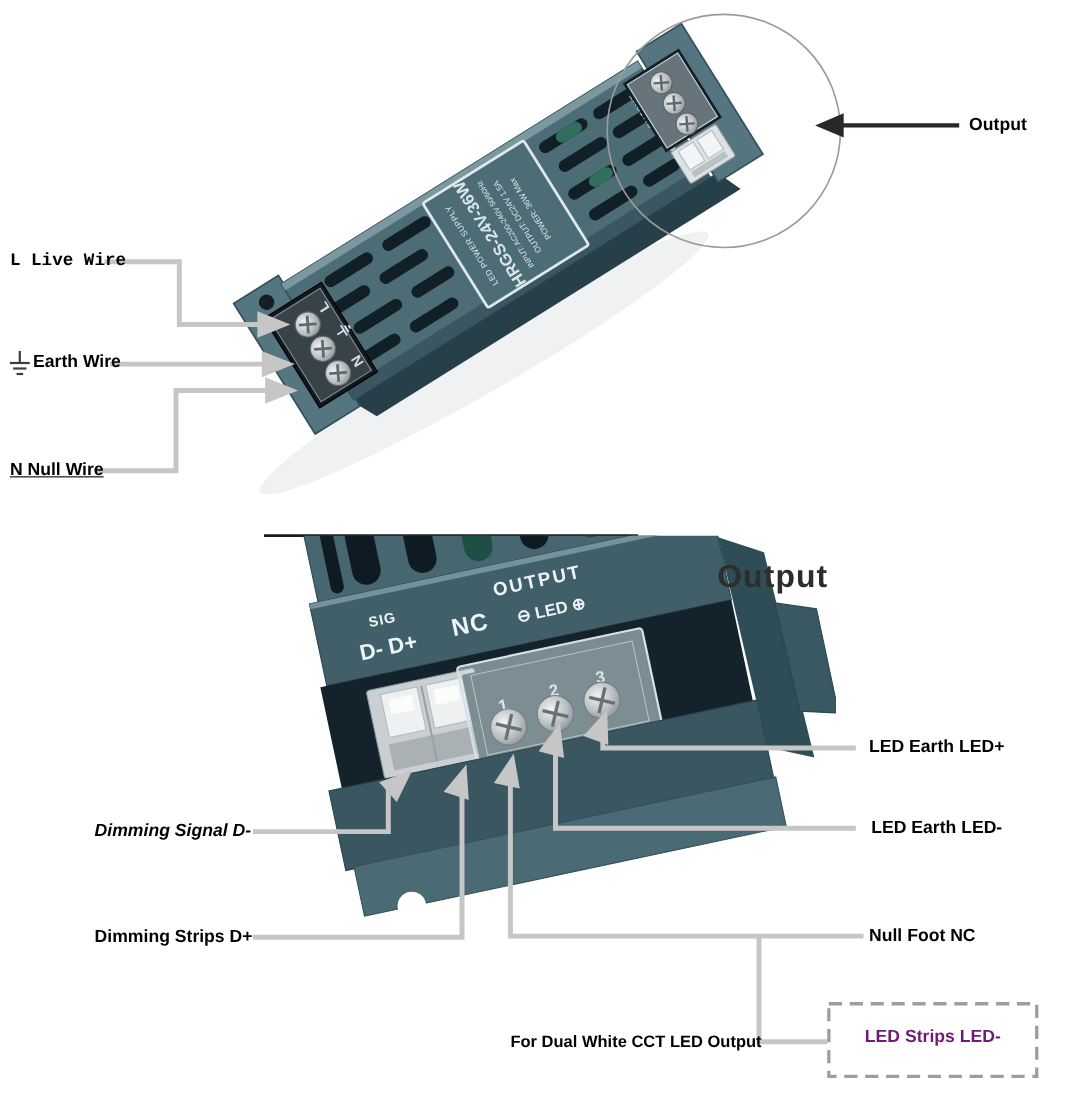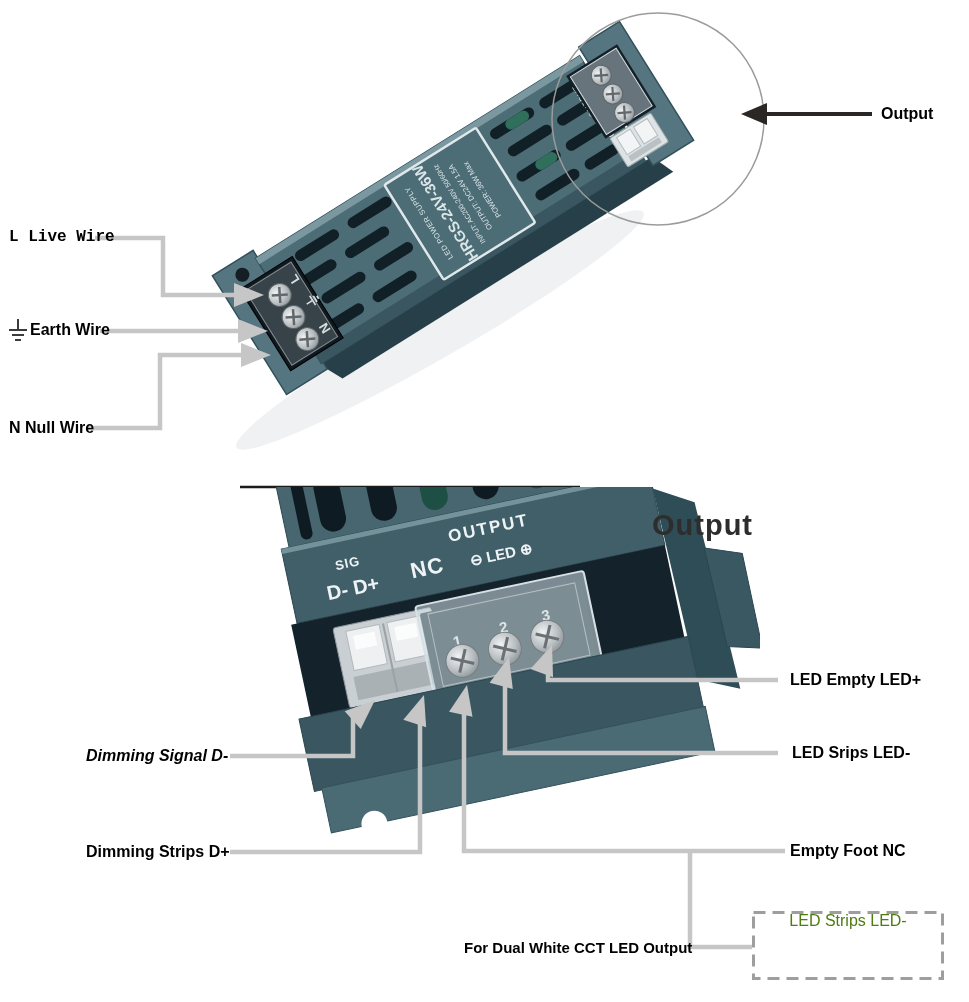--- a/index.html
+++ b/index.html
@@ -2,22 +2,22 @@
 <html><head>
 <meta charset="utf-8">
 <style>
   html,body{margin:0;padding:0;background:#fff;}
   .canvas{position:relative;width:969px;height:1002px;background:#fff;overflow:hidden;
           font-family:"Liberation Sans",sans-serif;}
   .canvas svg{position:absolute;left:0;top:0;}
   .label{position:absolute;font-weight:700;font-size:16px;color:#000;white-space:nowrap;line-height:1;}
   .label.small{font-size:15px;}
   .heading-big{position:absolute;font-weight:700;font-size:29px;color:#2d2d2d;letter-spacing:1px;white-space:nowrap;line-height:1;}
-  .dashed-box-label{position:absolute;left:752px;top:886px;width:192px;height:69px;
-       display:flex;align-items:center;justify-content:center;font-weight:400;font-size:16px;color:#4d7c0f;}
+  .dashed-box-label{position:absolute;left:752px;top:908px;width:192px;height:69px;
+       display:flex;align-items:center;justify-content:center;font-weight:700;font-size:16px;color:#701a75;}
   svg text{font-family:"Liberation Sans",sans-serif;}
 </style>
 </head>
 <body>
 
 <div class="canvas">
 
 <svg width="969" height="1002" viewBox="0 0 969 1002">
   <defs>
     <radialGradient id="sg" cx="40%" cy="35%" r="80%">
@@ -257,25 +257,25 @@
     <polygon points="0,0 -30,-12 -30,12" transform="translate(424,695) rotate(-72)"></polygon>
     <polygon points="0,0 -30,-12 -30,12" transform="translate(375,700) rotate(-42)"></polygon>
   </g>
 
   <rect x="753.5" y="912.5" width="189" height="66" fill="#ffffff" stroke="#9e9e9e" stroke-width="3" stroke-dasharray="12 7"></rect>
 </svg>
 
 <div class="label" style="left:881px;top:106px;">Output</div>
 <div class="label" style="left:9px;top:229px;font-family:Liberation Mono, monospace;">L Live Wire</div>
 <div class="label" style="left:30px;top:322px;text-align:right;">Earth Wire</div>
-<div class="label" style="left:9px;top:420px;">N Null Wire</div>
+<div class="label" style="left:9px;top:420px;text-decoration:underline;">N Null Wire</div>
 
 <div class="heading-big" style="left:652px;top:511px;">Output</div>
 
-<div class="label" style="left:790px;top:672px;">LED Empty LED+</div>
-<div class="label" style="left:792px;top:745px;">LED Srips LED-</div>
-<div class="label" style="left:790px;top:843px;">Empty Foot NC</div>
+<div class="label" style="left:790px;top:672px;">LED Earth LED+</div>
+<div class="label" style="left:792px;top:745px;">LED Earth LED-</div>
+<div class="label" style="left:790px;top:843px;">Null Foot NC</div>
 <div class="label" style="left:86px;top:748px;font-style:italic;">Dimming Signal D-</div>
 <div class="label" style="left:86px;top:844px;">Dimming Strips D+</div>
 <div class="label small" style="left:464px;top:940px;">For Dual White CCT LED Output</div>
 <div class="dashed-box-label">LED Strips LED-</div>
 
 </div>
 
 </body></html>

